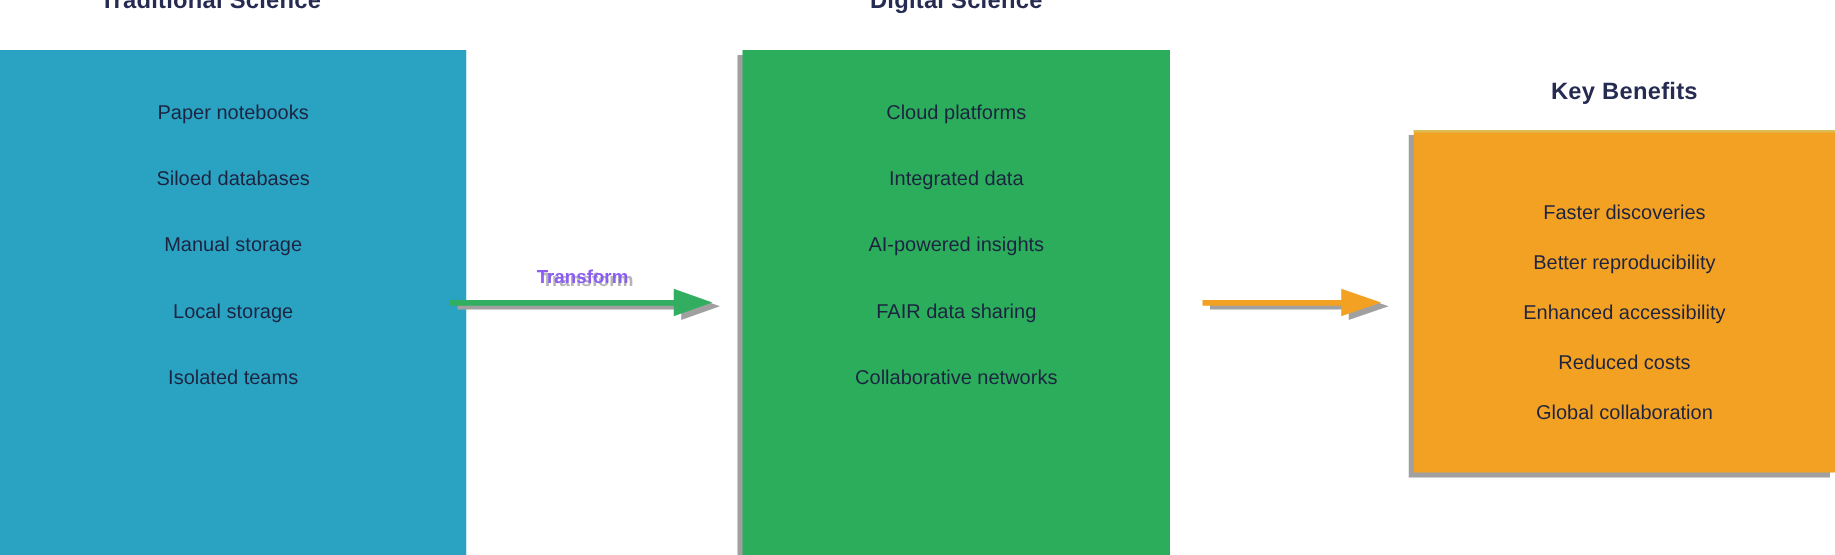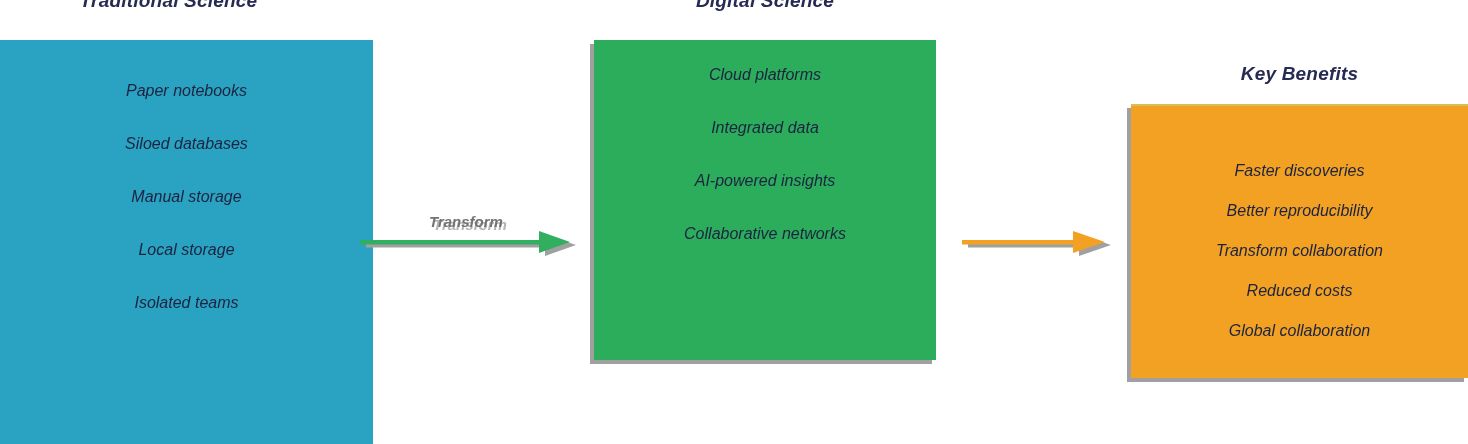--- a/index.html
+++ b/index.html
@@ -4,21 +4,20 @@
 <style>
   html, body { margin: 0; padding: 0; }
   body { background: #ffffff; font-family: "Liberation Sans", sans-serif; }
 
   .stage {
     position: relative;
     width: 1468px;
     height: 444px;
     overflow: hidden;
     background: #ffffff;
-    font-style: italic;
   }
 
   .col-title {
     position: absolute;
     font-size: 19px;
     font-weight: bold;
     line-height: 22px;
     text-align: center;
     letter-spacing: 0.2px;
   }
@@ -29,21 +28,21 @@
   .node {
     position: absolute;
     box-sizing: border-box;
     display: flex;
     flex-direction: column;
     align-items: stretch;
   }
   .node.shadowed { box-shadow: -4px 4px 0 0 #a0a0a0; }
 
   #node-traditional { left: 0;      top: 40px;  width: 373px; height: 404px; padding-top: 24px; }
-  #node-digital     { left: 594px;  top: 40px;  width: 342px; height: 320px; padding-top: 8px; }
+  #node-digital     { left: 594px;  top: 40px;  width: 342px; height: 404px; padding-top: 24px; }
   #node-benefits    { left: 1131px; top: 104px; width: 337px; height: 274px; padding-top: 18px;
                       border-top: 2px solid transparent; justify-content: center; }
 
   .node-item {
     text-align: center;
     font-size: 16px;
     line-height: 16px;
     display: flex;
     align-items: center;
     justify-content: center;
@@ -83,45 +82,46 @@
     <div class="node-item row-tall">Siloed databases</div>
     <div class="node-item row-tall">Manual storage</div>
     <div class="node-item row-tall">Local storage</div>
     <div class="node-item row-tall">Isolated teams</div>
   </div>
 
   <div class="node shadowed" id="node-digital" style="background-color: rgb(43, 173, 91); color: rgb(28, 35, 64);">
     <div class="node-item row-tall">Cloud platforms</div>
     <div class="node-item row-tall">Integrated data</div>
     <div class="node-item row-tall">AI-powered insights</div>
+    <div class="node-item row-tall">FAIR data sharing</div>
     <div class="node-item row-tall">Collaborative networks</div>
   </div>
 
   <div class="node shadowed" id="node-benefits" style="background-color: rgb(242, 161, 35); color: rgb(28, 35, 64); border-top-color: rgb(220, 189, 85);">
     <div class="node-item row-short">Faster discoveries</div>
     <div class="node-item row-short">Better reproducibility</div>
-    <div class="node-item row-short">Transform collaboration</div>
+    <div class="node-item row-short">Enhanced accessibility</div>
     <div class="node-item row-short">Reduced costs</div>
     <div class="node-item row-short">Global collaboration</div>
   </div>
 
   <div class="edge" id="edge-transform">
     <svg width="226" height="32" viewBox="0 0 226 32">
       <g transform="translate(6,3)">
         <path d="M4 13 H185 V17.5 H4 Z" style="fill: rgb(160, 160, 160);"></path>
         <path d="M183 4 L183 26 L214 15 Z" style="fill: rgb(160, 160, 160);"></path>
       </g>
       <g>
         <path d="M4 13 H185 V17.5 H4 Z" style="fill: rgb(49, 174, 95);"></path>
         <path d="M183 4 L183 26 L214 15 Z" style="fill: rgb(49, 174, 95);"></path>
       </g>
     </svg>
   </div>
 
-  <div class="edge-label" style="color: #737373;">Transform</div>
+  <div class="edge-label" style="color: #8b5cf6;">Transform</div>
 
   <div class="edge" id="edge-benefits">
     <svg width="160" height="32" viewBox="0 0 160 32">
       <g transform="translate(6,3)">
         <path d="M4 13 H117 V17.5 H4 Z" style="fill: rgb(160, 160, 160);"></path>
         <path d="M115 4 L115 26 L147 15 Z" style="fill: rgb(160, 160, 160);"></path>
       </g>
       <g>
         <path d="M4 13 H117 V17.5 H4 Z" style="fill: rgb(242, 161, 35);"></path>
         <path d="M115 4 L115 26 L147 15 Z" style="fill: rgb(242, 161, 35);"></path>

